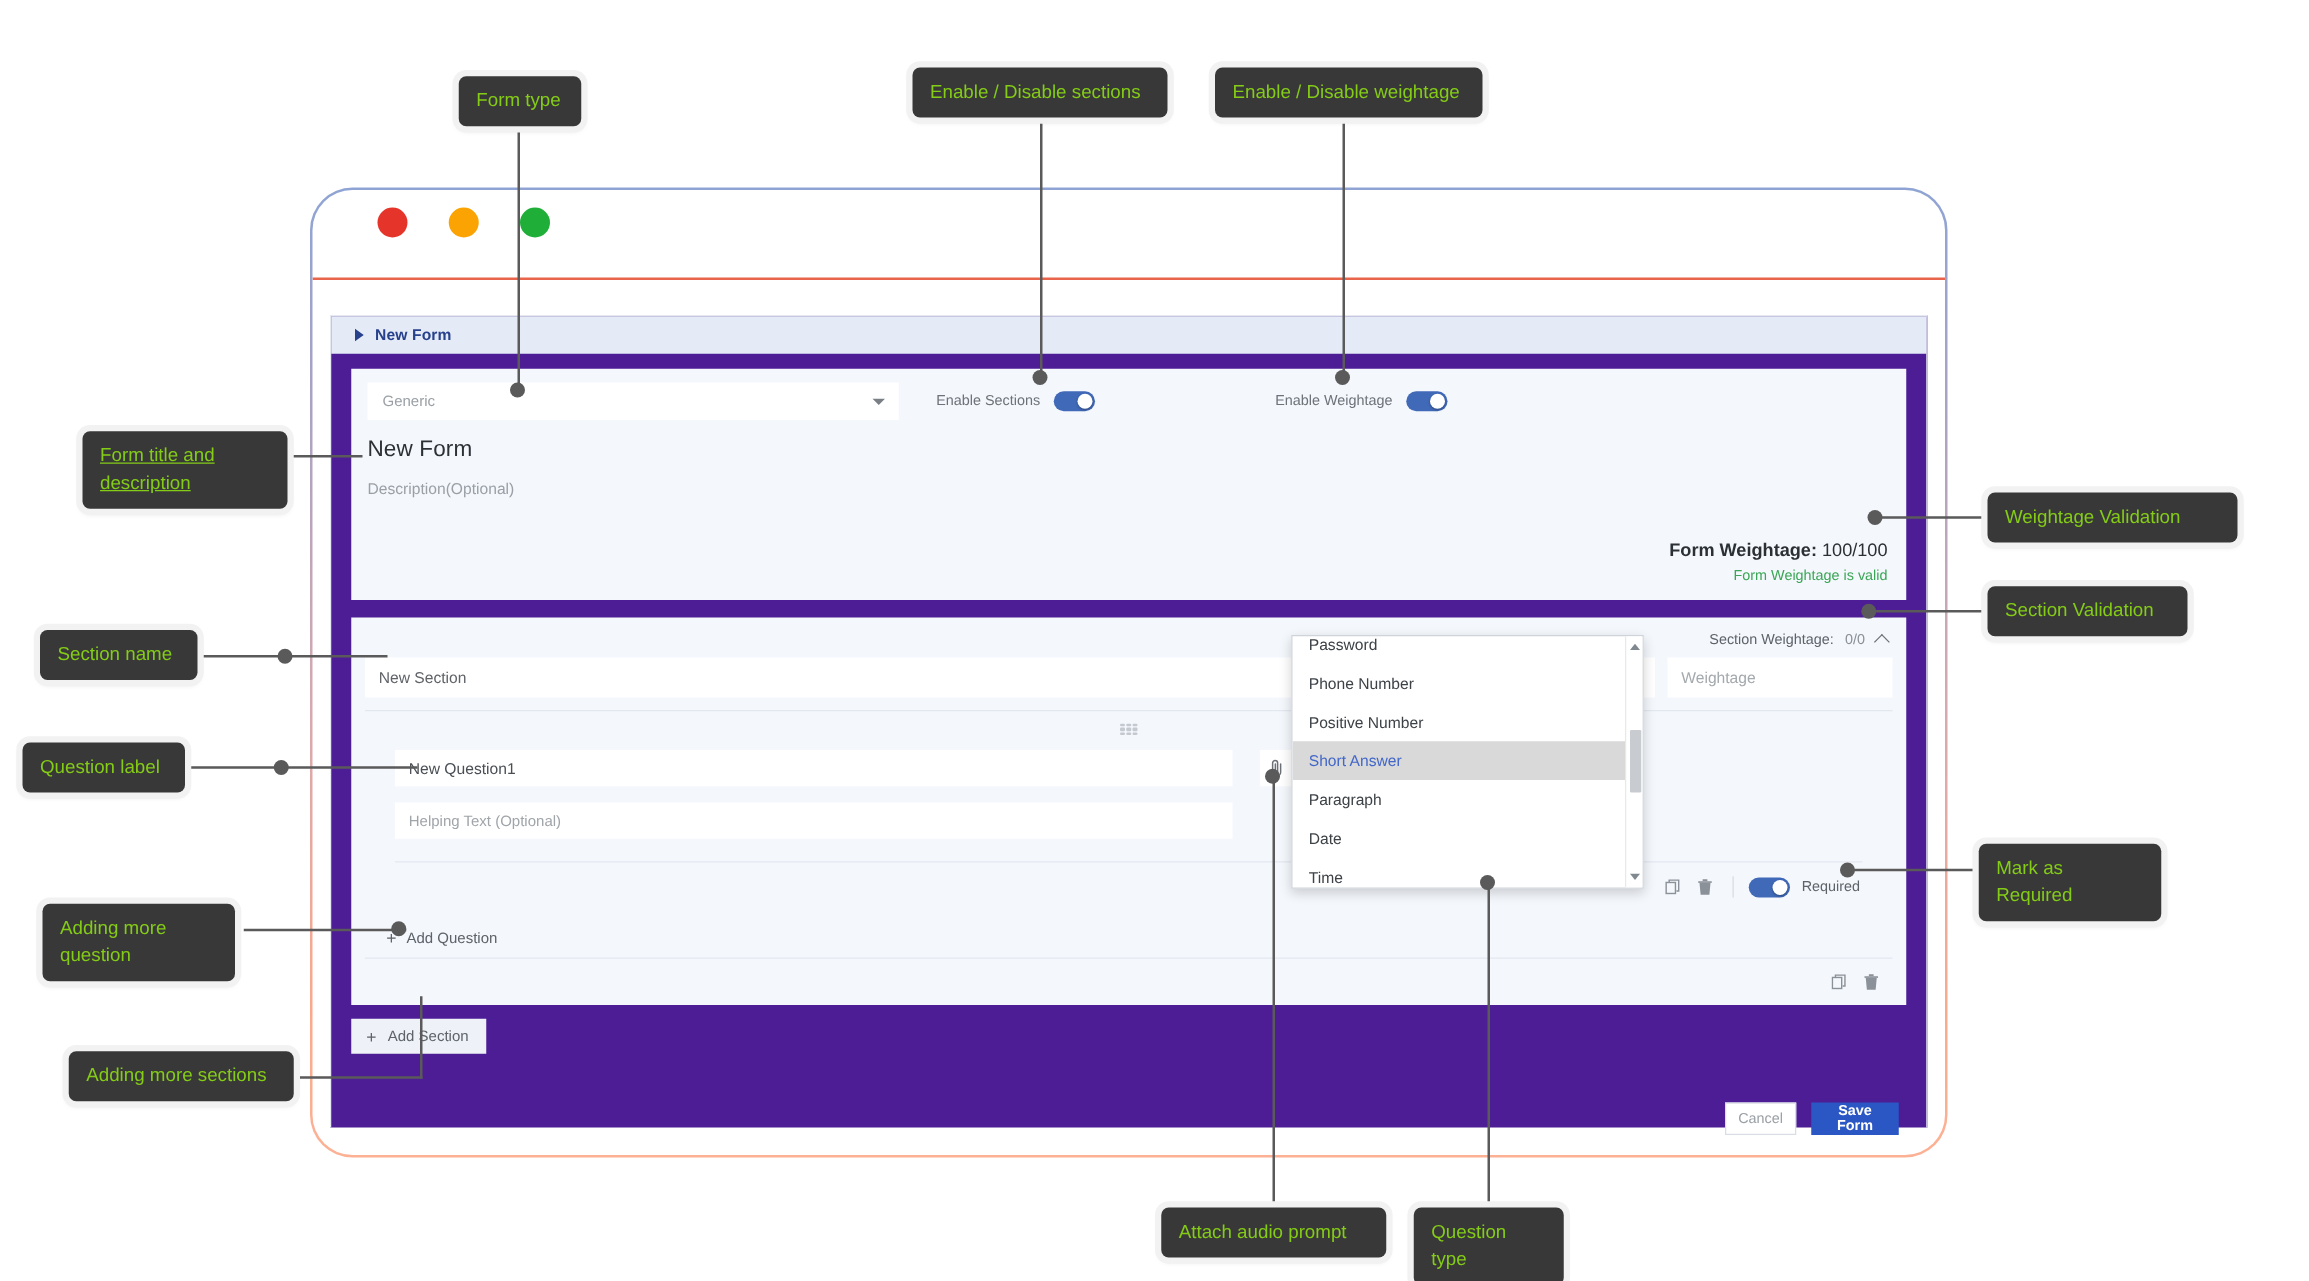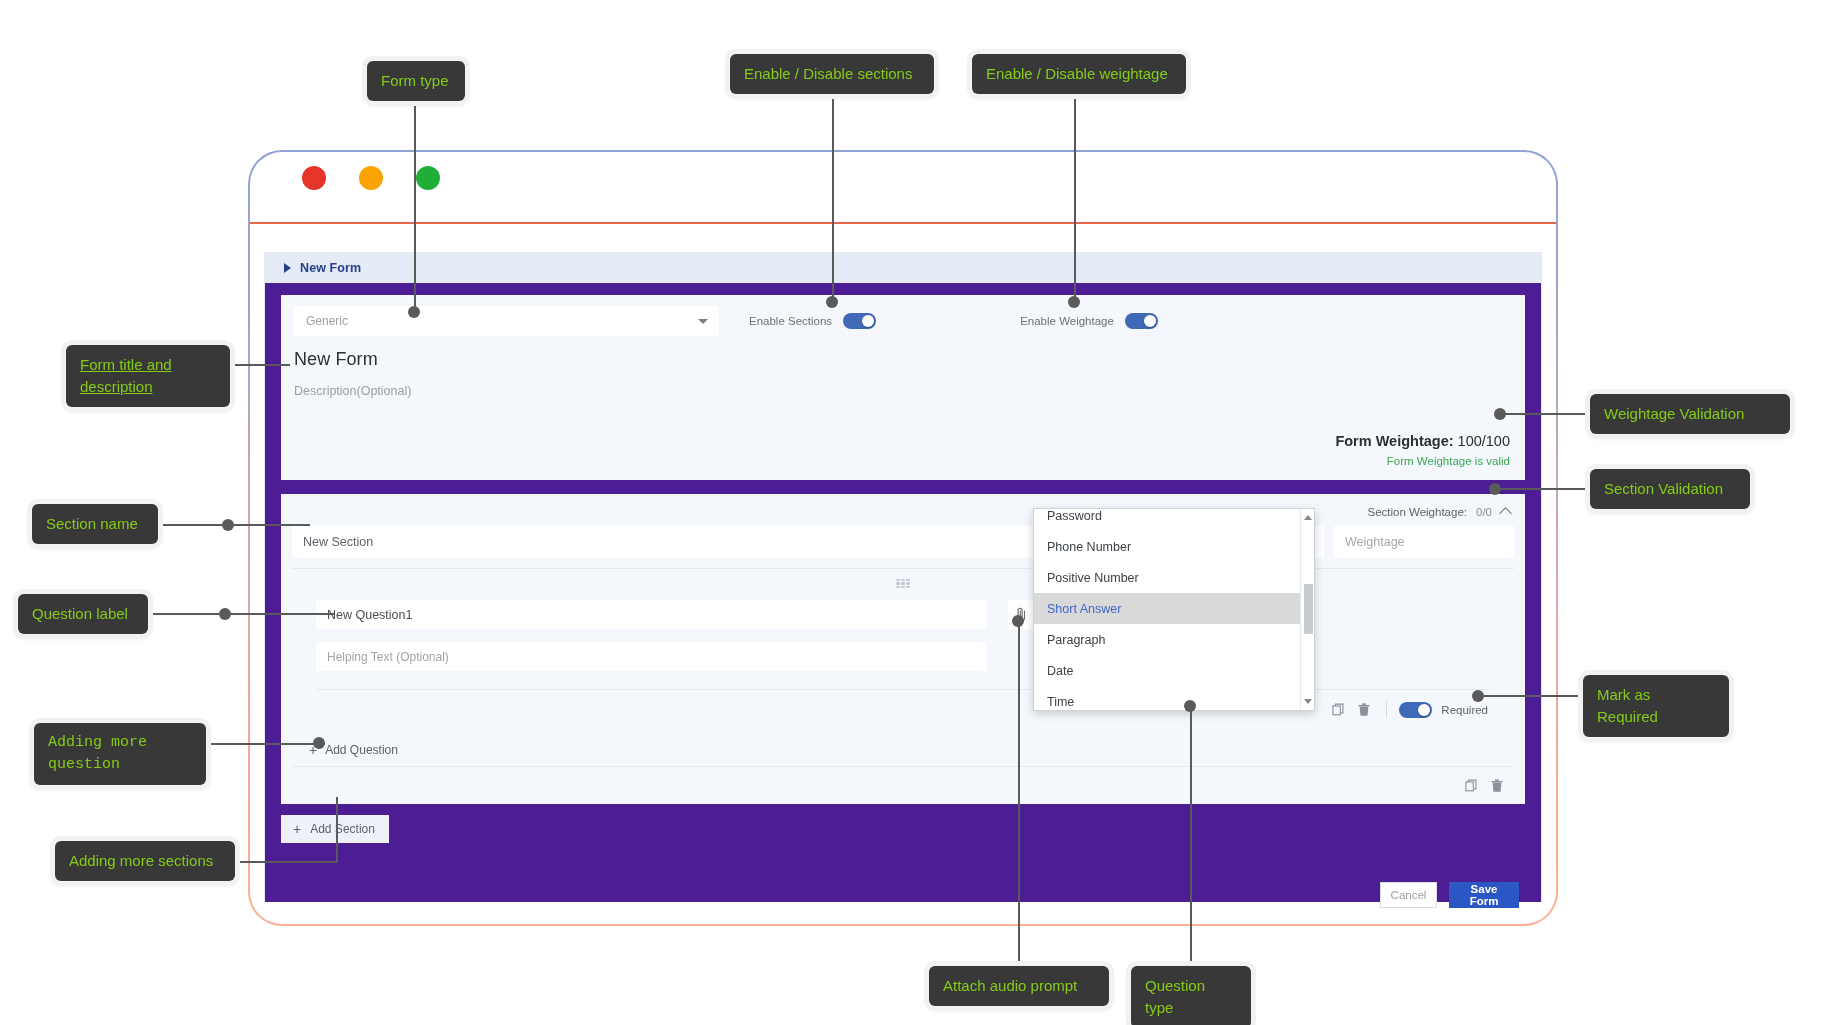--- a/index.html
+++ b/index.html
@@ -530,16 +530,16 @@
 <div class="anno" style="left:367px; top:61px; width:98px;">Form type</div>
 <div class="anno" style="left:730px; top:54px; width:204px;">Enable / Disable sections</div>
 <div class="anno" style="left:972px; top:54px; width:214px;">Enable / Disable weightage</div>
 <div class="anno" style="left:66px;  top:345px; width:164px;text-decoration:underline;">Form title and
 description</div>
 <div class="anno" style="left:1590px;top:394px; width:200px;">Weightage Validation</div>
 <div class="anno" style="left:1590px;top:469px; width:160px;">Section Validation</div>
 <div class="anno" style="left:32px;  top:504px; width:126px;">Section name</div>
 <div class="anno" style="left:18px;  top:594px; width:130px;">Question label</div>
 <div class="anno" style="left:1583px;top:675px; width:146px;">Mark as Required</div>
-<div class="anno" style="left:34px;  top:723px; width:172px;font-family:Liberation Mono, monospace;">Adding more question</div>
+<div class="anno" style="left:34px;  top:723px; width:154px;">Adding more question</div>
 <div class="anno" style="left:55px;  top:841px; width:180px;">Adding more sections</div>
 <div class="anno" style="left:929px; top:966px; width:180px;">Attach audio prompt</div>
 <div class="anno" style="left:1131px;top:966px; width:120px;">Question type</div>
 
 </body></html>

